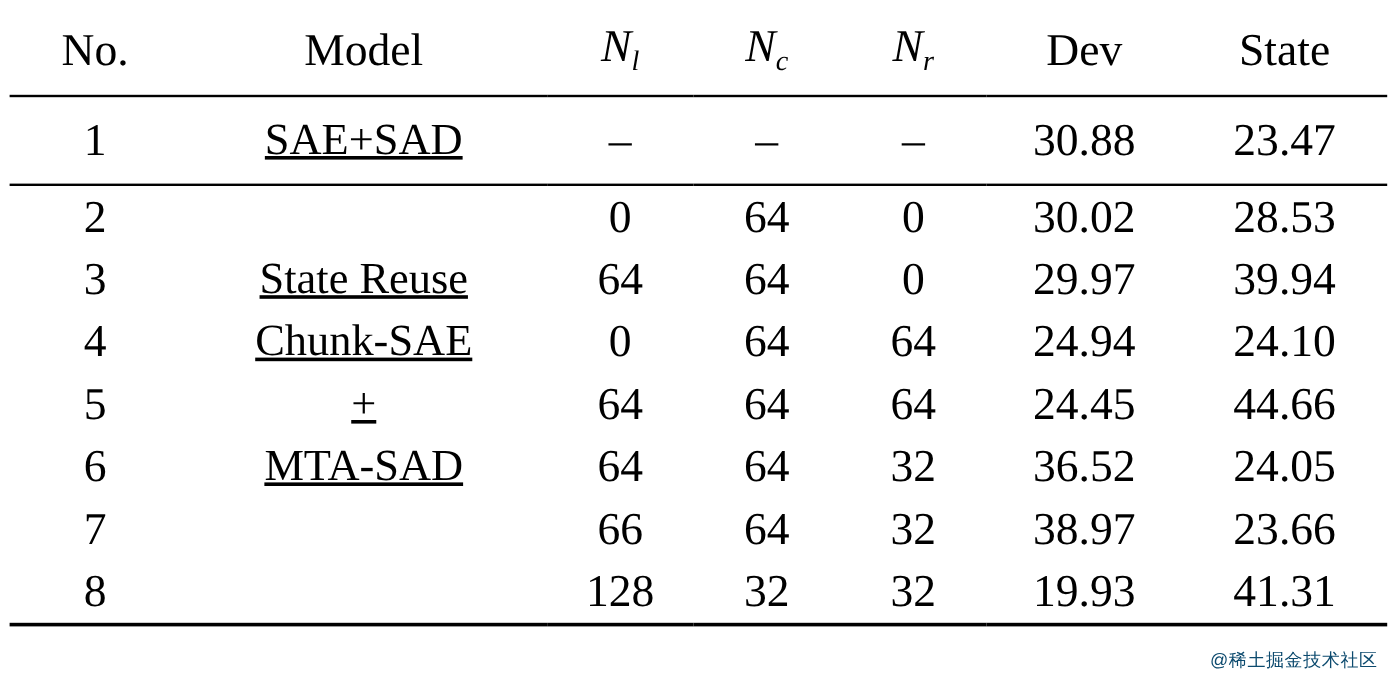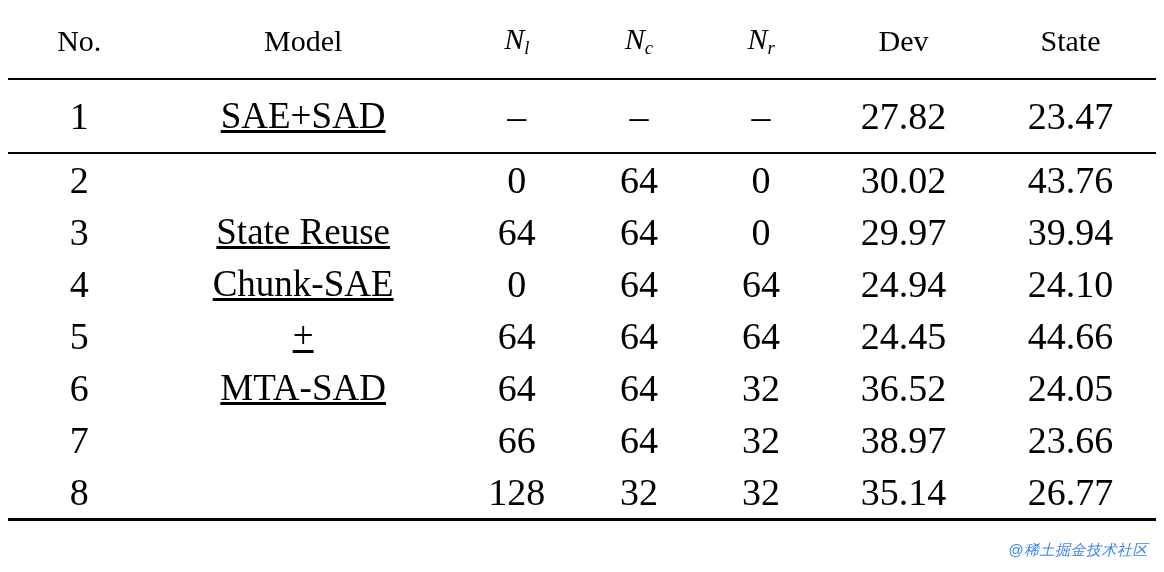--- a/index.html
+++ b/index.html
@@ -33,21 +33,21 @@
     vertical-align: middle;
     padding: 0;
   }
   .rule-mid td {
     border-top: 2.5px solid #000;
   }
   .rule-bottom td {
     border-top: 3px solid #000;
   }
   thead th {
-    font-size: 30px;
+    font-size: 38px;
     height: 70px;
     line-height: 70px;
   }
   tbody td {
     font-size: 38px;
     height: 52px;
     line-height: 52px;
   }
   tbody tr.first-body td {
     height: 72px;
@@ -76,23 +76,22 @@
     line-height: 52px;
     text-decoration: underline;
   }
   .dash { font-size: 38px; }
   .watermark {
     position: absolute;
     right: 16px;
     bottom: 16px;
     font-family: "Liberation Sans", sans-serif;
     font-size: 15px;
-    color: #3b82f6;
+    color: #0c4a6e;
     letter-spacing: 0.5px;
-    font-style: italic;
   }
   .sep-row td { padding: 0; height: 0; line-height: 0; }
 </style>
 </head>
 <body>
 
 <div class="table-wrap">
   <table class="results">
     <colgroup>
       <col class="col-no">
@@ -114,32 +113,32 @@
         <th>State</th>
       </tr>
     </thead>
     <tbody>
       <tr class="rule-mid first-body">
         <td>1</td>
         <td class="model-cell">SAE+SAD</td>
         <td class="dash">–</td>
         <td class="dash">–</td>
         <td class="dash">–</td>
-        <td>27.82</td>
+        <td>30.88</td>
         <td>23.47</td>
       </tr>
 
       <tr class="rule-mid">
         <td>2</td>
         <td class="model-cell"></td>
         <td>0</td>
         <td>64</td>
         <td>0</td>
         <td>30.02</td>
-        <td>43.76</td>
+        <td>28.53</td>
       </tr>
       <tr>
         <td>3</td>
         <td class="model-cell">State Reuse</td>
         <td>64</td>
         <td>64</td>
         <td>0</td>
         <td>29.97</td>
         <td>39.94</td>
       </tr>
@@ -178,22 +177,22 @@
         <td>32</td>
         <td>38.97</td>
         <td>23.66</td>
       </tr>
       <tr>
         <td>8</td>
         <td class="model-cell"></td>
         <td>128</td>
         <td>32</td>
         <td>32</td>
-        <td>35.14</td>
-        <td>26.77</td>
+        <td>19.93</td>
+        <td>41.31</td>
       </tr>
       <tr class="rule-bottom sep-row">
         <td></td>
         <td></td>
         <td></td>
         <td></td>
         <td></td>
         <td></td>
         <td></td>
       </tr>

